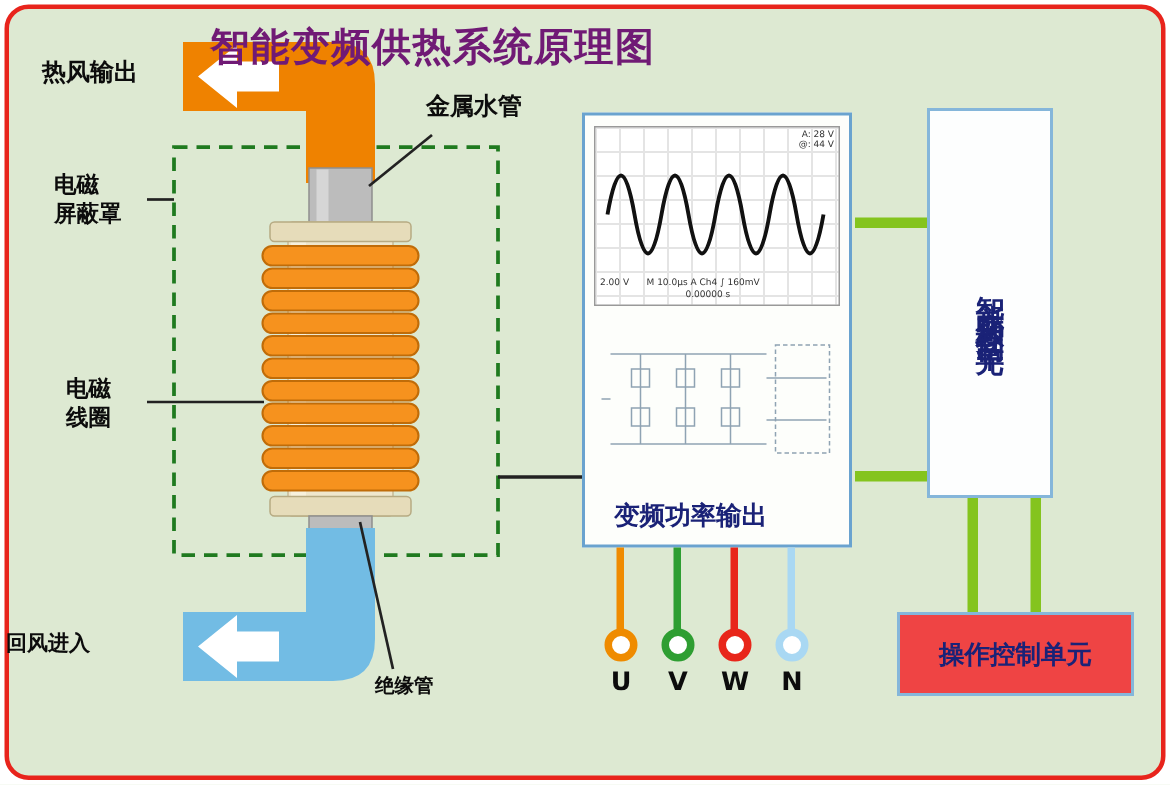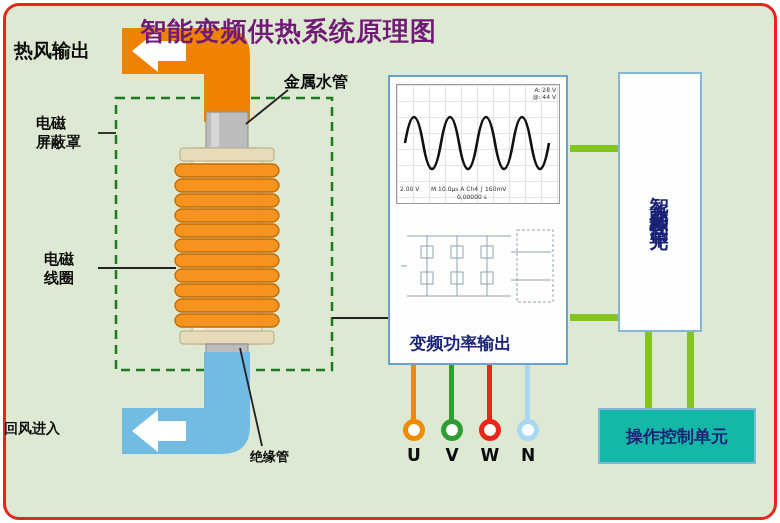--- a/index.html
+++ b/index.html
@@ -21,21 +21,21 @@
              repeating-linear-gradient(to right, #e4e4e4 0 1px, transparent 1px 16px),
              repeating-linear-gradient(to bottom, #e4e4e4 0 1px, transparent 1px 16px); }
   .scope-txt { position:absolute; font-size:6px; color:#333; z-index:3; line-height:1.1; }
   .schematic { left:399px; top:212px; width:158px; height:104px; z-index:2; }
   .output-label { left:388px; top:332px; width:145px; text-align:center; font-size:17px;
                   font-weight:bold; color:#1a2277; z-index:3; }
   .tallbox { left:618px; top:72px; width:84px; height:260px; background:#fdfefe;
              border:2px solid #85b6da; display:flex; align-items:center; justify-content:center; z-index:2; }
   .vtext { writing-mode:vertical-rl; text-orientation:upright; font-size:19px; font-weight:bold;
            color:#1a2277; letter-spacing:5px; }
-  .opbox { left:598px; top:408px; width:158px; height:56px; background:#14b8a6; border:2px solid #85b6da;
+  .opbox { left:598px; top:408px; width:158px; height:56px; background:#ef4444; border:2px solid #85b6da;
            display:flex; align-items:center; justify-content:center; font-size:17px; font-weight:bold;
            color:#1a2277; z-index:2; }
   .gline { position:absolute; background:#84c41e; z-index:2; }
   .phase { position:absolute; top:365px; width:24px; height:112px; z-index:2; }
   .phase .wire { position:absolute; left:9px; top:0; width:5px; height:56px; background:#999; }
   .phase .ring { position:absolute; left:1px; top:54px; width:22px; height:22px; border:5px solid #999;
                  border-radius:50%; background:#fff; }
   .phase .phase-label { position:absolute; top:80px; left:0; width:24px; text-align:center;
                         font-weight:bold; font-size:17px; color:#0c0c0c; }
   .caption-380 { left:378px; top:470px; width:196px; text-align:center; font-size:16px;
@@ -83,27 +83,27 @@
     <g stroke="#222" stroke-width="1.8">
       <line x1="288" y1="90" x2="246" y2="124"></line>
       <line x1="98" y1="133" x2="116" y2="133"></line>
       <line x1="98" y1="268" x2="176" y2="268"></line>
       <line x1="262" y1="446" x2="240" y2="348"></line>
     </g>
     <line x1="332" y1="318" x2="388" y2="318" stroke="#222" stroke-width="2.2"></line>
   </svg>
 
   <div class="abs title">智能变频供热系统原理图</div>
-  <div class="abs lbl" style="left:14px; top:38px; font-size:19px;">热风输出</div>
+  <div class="abs lbl" style="left:28px; top:38px; font-size:16px;">热风输出</div>
   <div class="abs lbl two-line" style="left:36px; top:114px; width:62px; font-size:15px;">电磁
 屏蔽罩</div>
   <div class="abs lbl two-line" style="left:44px; top:250px; width:52px; font-size:15px;">电磁
 线圈</div>
   <div class="abs lbl" style="left:4px; top:420px; font-size:14px;">回风进入</div>
-  <div class="abs lbl" style="left:284px; top:72px; font-size:16px;">金属水管</div>
+  <div class="abs lbl" style="left:284px; top:61px; font-size:16px;">金属水管</div>
   <div class="abs lbl" style="left:250px; top:448px; font-size:13px;">绝缘管</div>
 
   <div class="abs panel"></div>
 
   <div class="abs scope">
     <svg width="164" height="120" viewBox="0 0 164 120">
       <path d="M8,58 q9,-52 18,0 q9,52 18,0 q9,-52 18,0 q9,52 18,0 q9,-52 18,0 q9,52 18,0 q9,-52 18,0 q9,52 18,0" fill="none" stroke="#111" stroke-width="2.6"></path>
     </svg>
     <div class="scope-txt" style="right:3px; top:2px;">A: 28 V</div>
     <div class="scope-txt" style="right:3px; top:9px;">@: 44 V</div>

